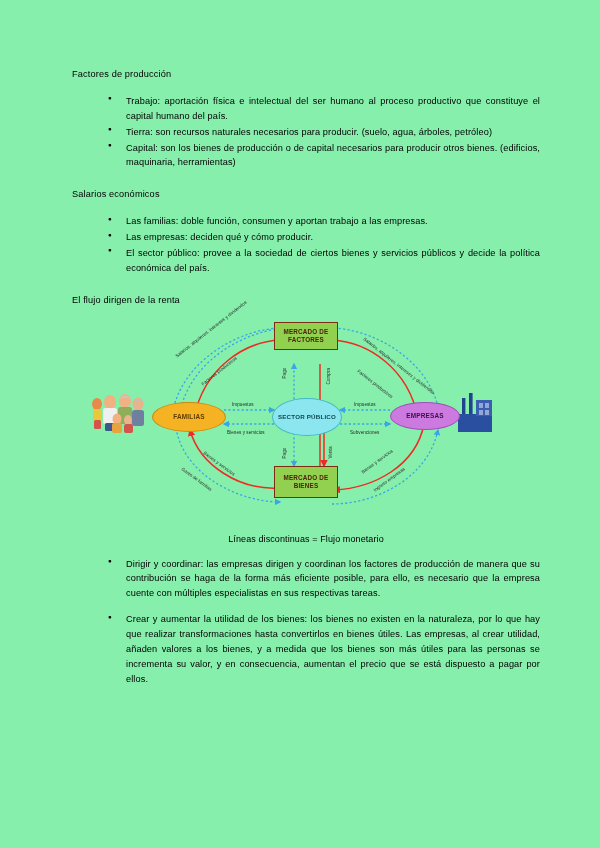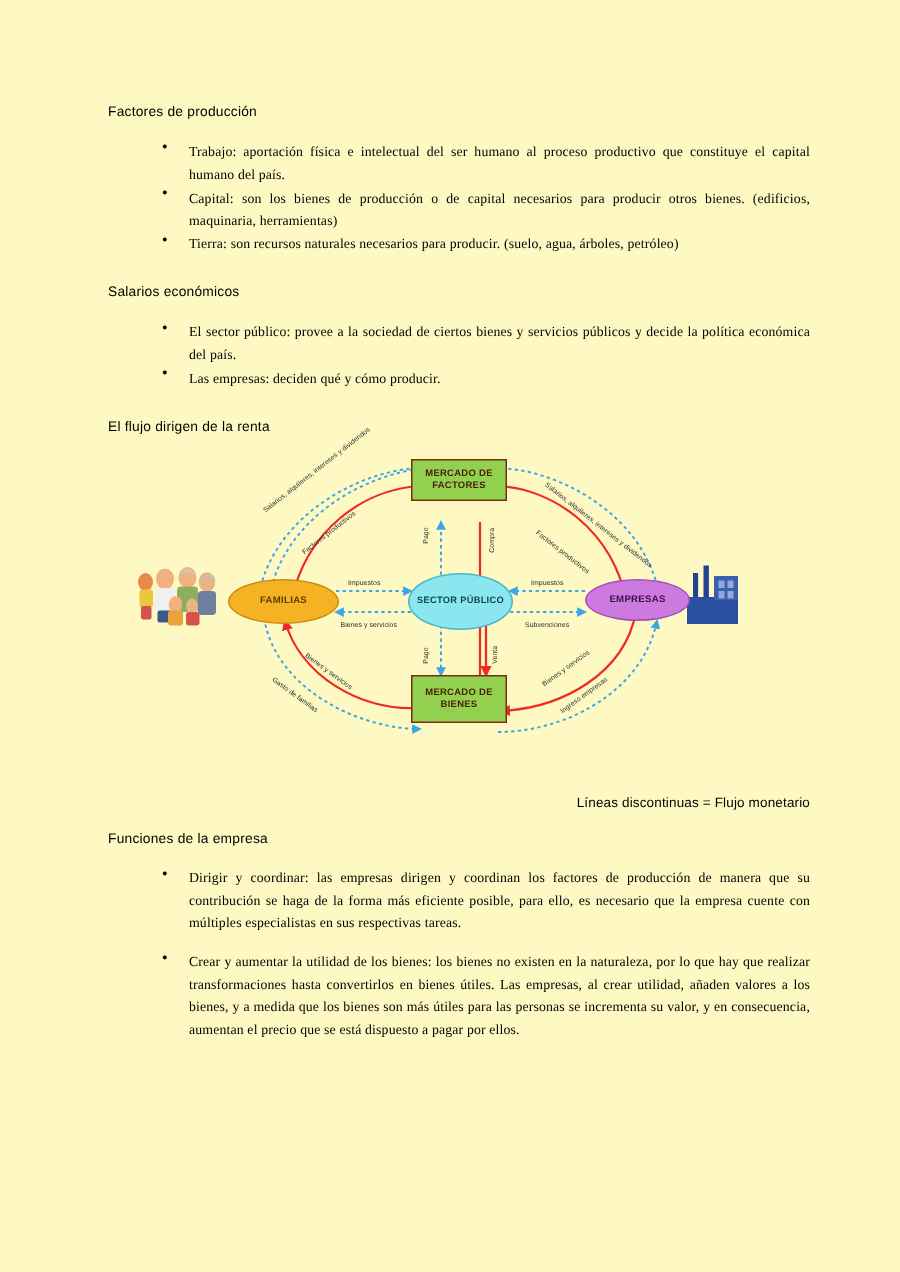--- a/index.html
+++ b/index.html
@@ -13,40 +13,39 @@
     font-family: "Liberation Sans", sans-serif;
     color: #000000;
     overflow: hidden;
   }
   .page {
     position: relative;
     width: 600px;
     height: 848px;
     box-sizing: border-box;
     padding: 68px 60px 0 72px;
-    background: #fef9c3;
+    background: #86efac;
   }
   .heading {
     font-size: 9.2px;
     line-height: 1.5;
     margin: 0 0 12px 0;
     letter-spacing: 0.15px;
   }
   p.body {
     font-size: 9.2px;
     line-height: 1.62;
     margin: 0 0 11px 0;
     text-align: justify;
     letter-spacing: 0.1px;
   }
   ul.bullets {
     list-style: none;
     margin: 0 0 12px 0;
     padding: 0 0 0 36px;
-    font-family: Liberation Serif, serif;
   }
   ul.bullets > li {
     position: relative;
     font-size: 9.2px;
     line-height: 1.62;
     text-align: justify;
     margin: 0 0 1px 0;
     padding-left: 18px;
     letter-spacing: 0.1px;
   }
@@ -109,44 +108,45 @@
   }
   .flabel {
     position: absolute;
     font-size: 4.6px;
     color: #2a2a2a;
     white-space: nowrap;
     letter-spacing: 0.05px;
   }
   .caption {
     font-size: 9px;
-    text-align: right;
+    text-align: center;
     width: 468px;
-    margin: 16px 0 0 0;
+    margin: 4px 0 0 0;
     letter-spacing: 0.1px;
   }
 </style>
 </head>
 <body>
 
 <div class="page">
 
   <div class="heading">Factores de producción</div>
   <ul class="bullets">
     <li>Trabajo: aportación física e intelectual del ser humano al proceso productivo que constituye el capital humano del país.</li>
+    <li>Tierra: son recursos naturales necesarios para producir. (suelo, agua, árboles, petróleo)</li>
     <li>Capital: son los bienes de producción o de capital necesarios para producir otros bienes. (edificios, maquinaria, herramientas)</li>
-    <li>Tierra: son recursos naturales necesarios para producir. (suelo, agua, árboles, petróleo)</li>
   </ul>
 
   <div class="spacer-sm"></div>
 
   <div class="heading">Salarios económicos</div>
   <ul class="bullets">
+    <li>Las familias: doble función, consumen y aportan trabajo a las empresas.</li>
+    <li>Las empresas: deciden qué y cómo producir.</li>
     <li>El sector público: provee a la sociedad de ciertos bienes y servicios públicos y decide la política económica del país.</li>
-    <li>Las empresas: deciden qué y cómo producir.</li>
   </ul>
 
   <div class="spacer-sm"></div>
 
   <div class="heading">El flujo dirigen de la renta</div>
 
   <div class="figure">
     <svg width="468" height="210" viewBox="0 0 468 210">
       <defs>
         <marker id="ar-red" markerWidth="5" markerHeight="5" refX="4" refY="2.5" orient="auto">
@@ -257,19 +257,18 @@
     <div class="flabel" style="left:110px; top:146px; transform:rotate(36deg); transform-origin:left center;">Gasto de familias</div>
 
     <div class="flabel" style="left:290px; top:150px; transform:rotate(-36deg); transform-origin:left center;">Bienes y servicios</div>
     <div class="flabel" style="left:302px; top:168px; transform:rotate(-36deg); transform-origin:left center;">Ingreso empresas</div>
   </div>
 
   <div class="caption">Líneas discontinuas = Flujo monetario</div>
 
   <div class="spacer-md"></div>
 
-  <div class="heading">Funciones de la empresa</div>
   <ul class="bullets spaced">
     <li>Dirigir y coordinar: las empresas dirigen y coordinan los factores de producción de manera que su contribución se haga de la forma más eficiente posible, para ello, es necesario que la empresa cuente con múltiples especialistas en sus respectivas tareas.</li>
     <li>Crear y aumentar la utilidad de los bienes: los bienes no existen en la naturaleza, por lo que hay que realizar transformaciones hasta convertirlos en bienes útiles. Las empresas, al crear utilidad, añaden valores a los bienes, y a medida que los bienes son más útiles para las personas se incrementa su valor, y en consecuencia, aumentan el precio que se está dispuesto a pagar por ellos.</li>
   </ul>
 
 </div>
 
 </body></html>

